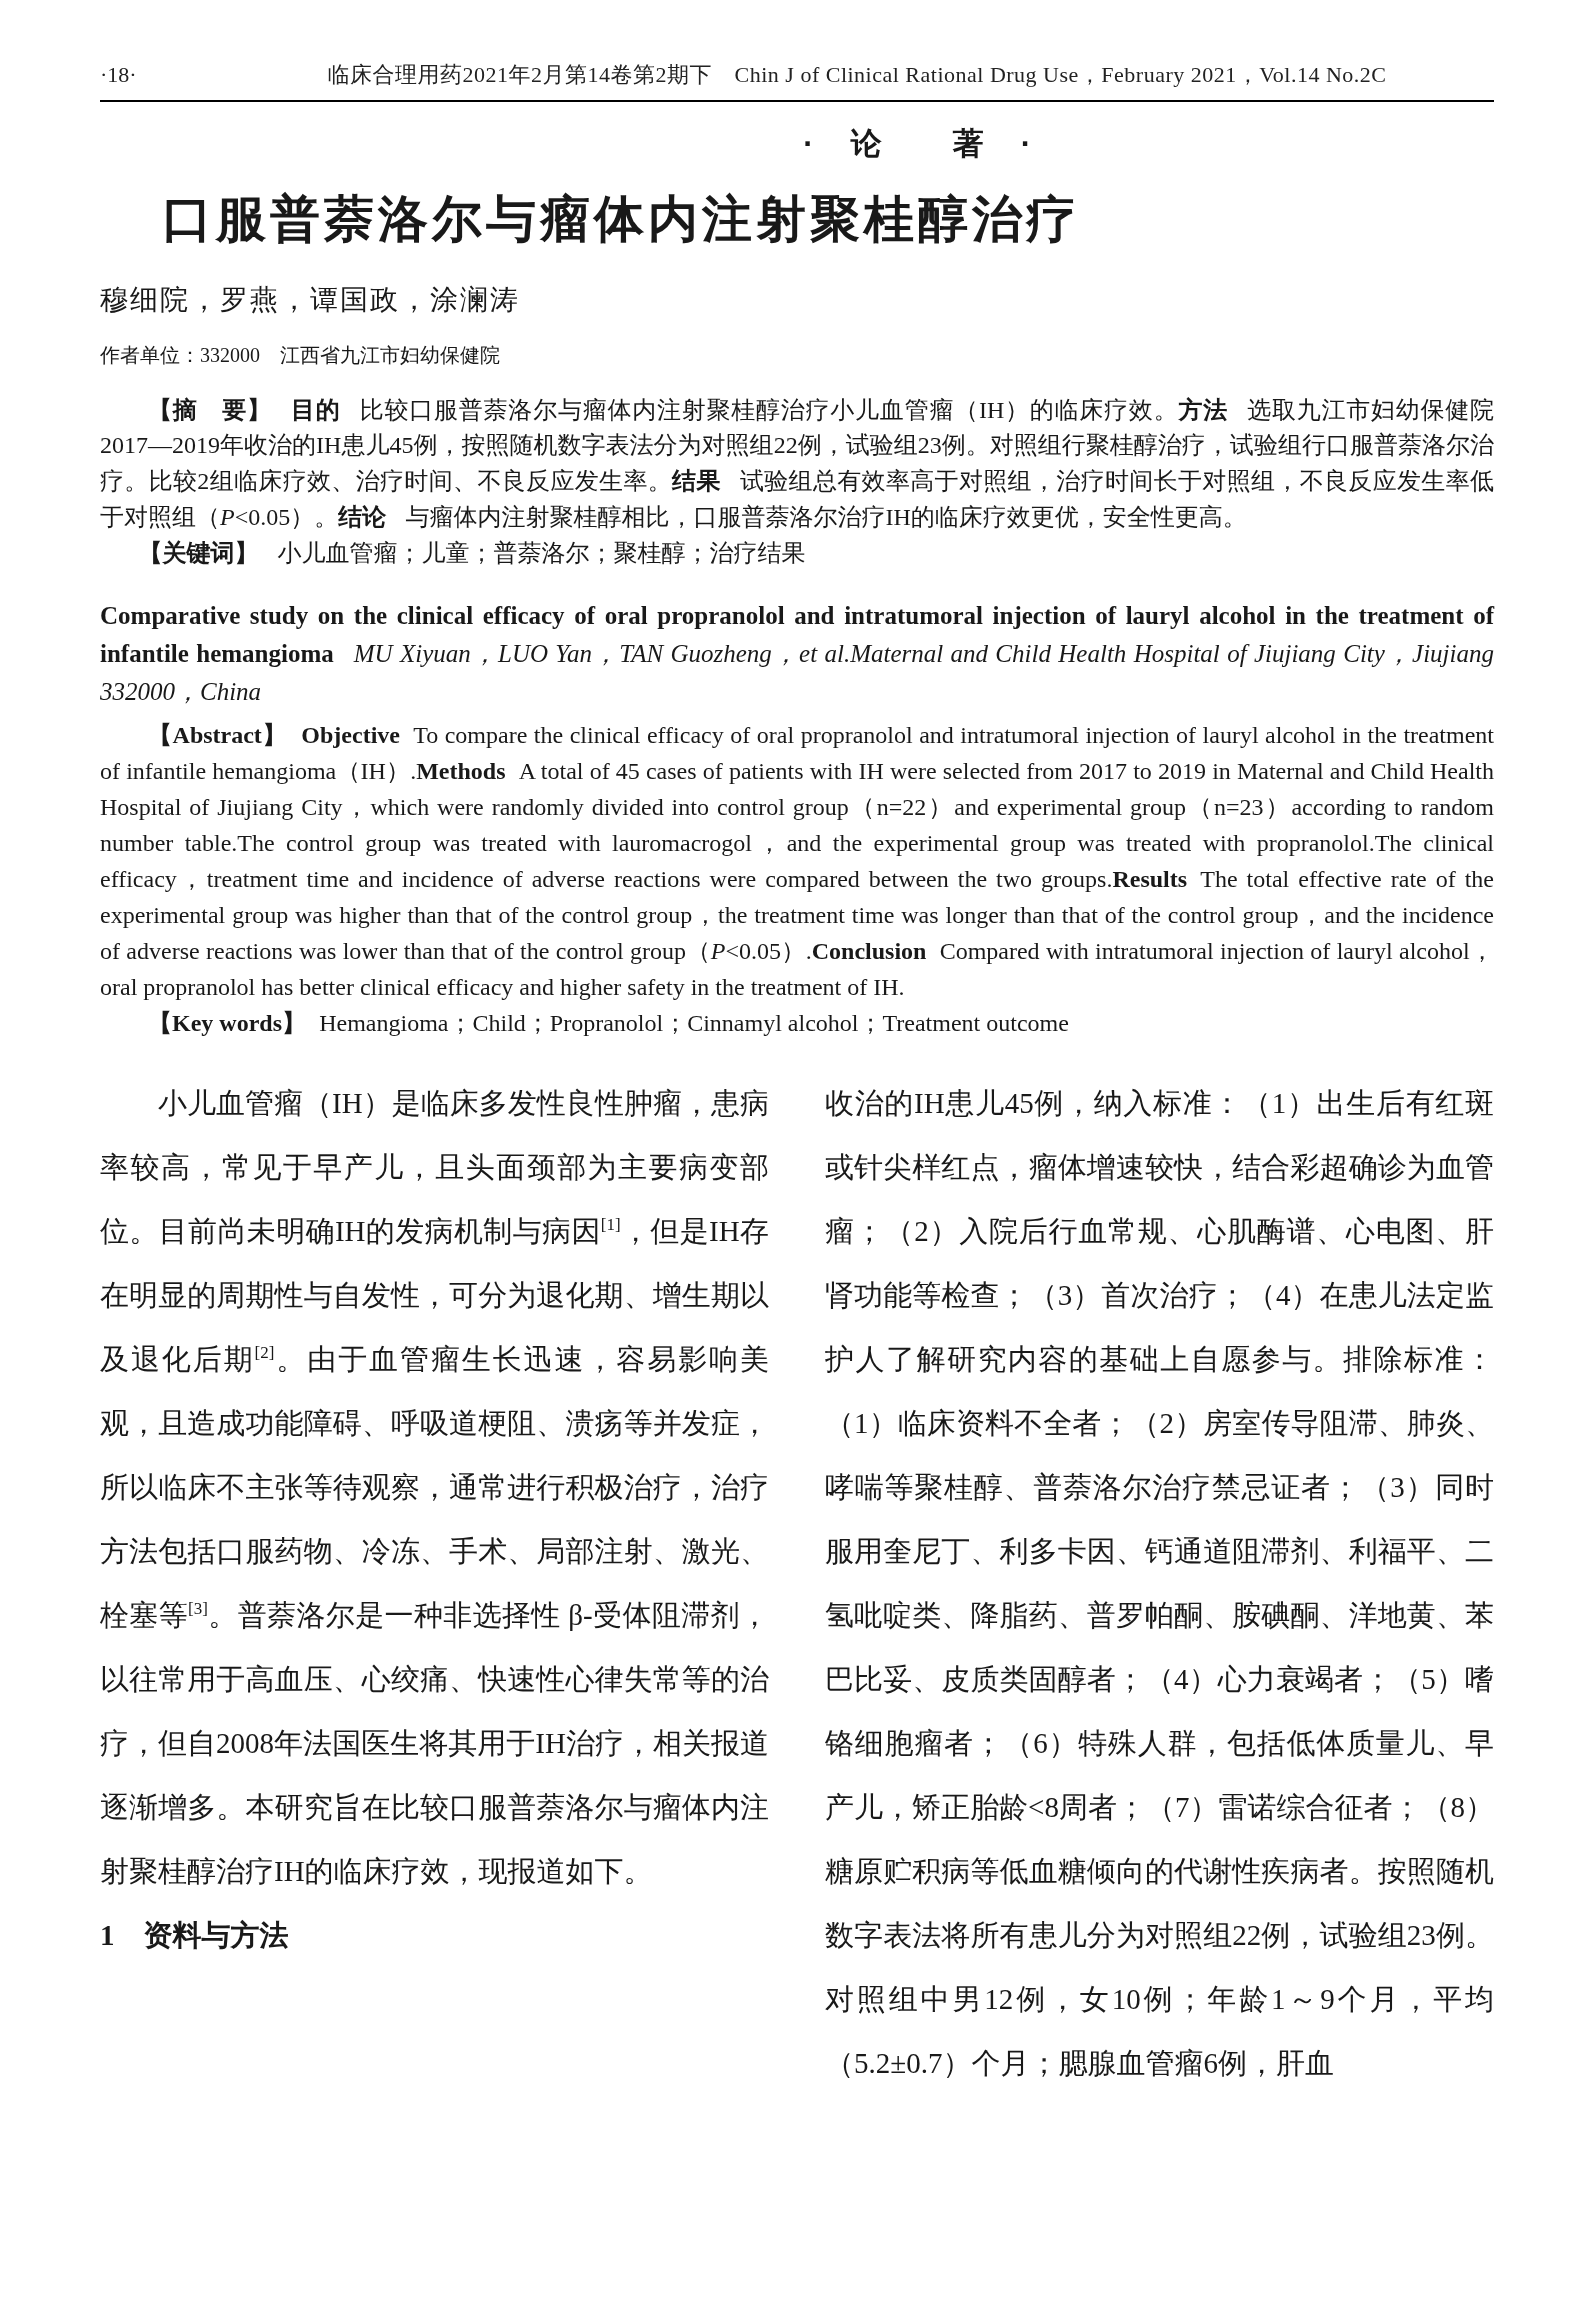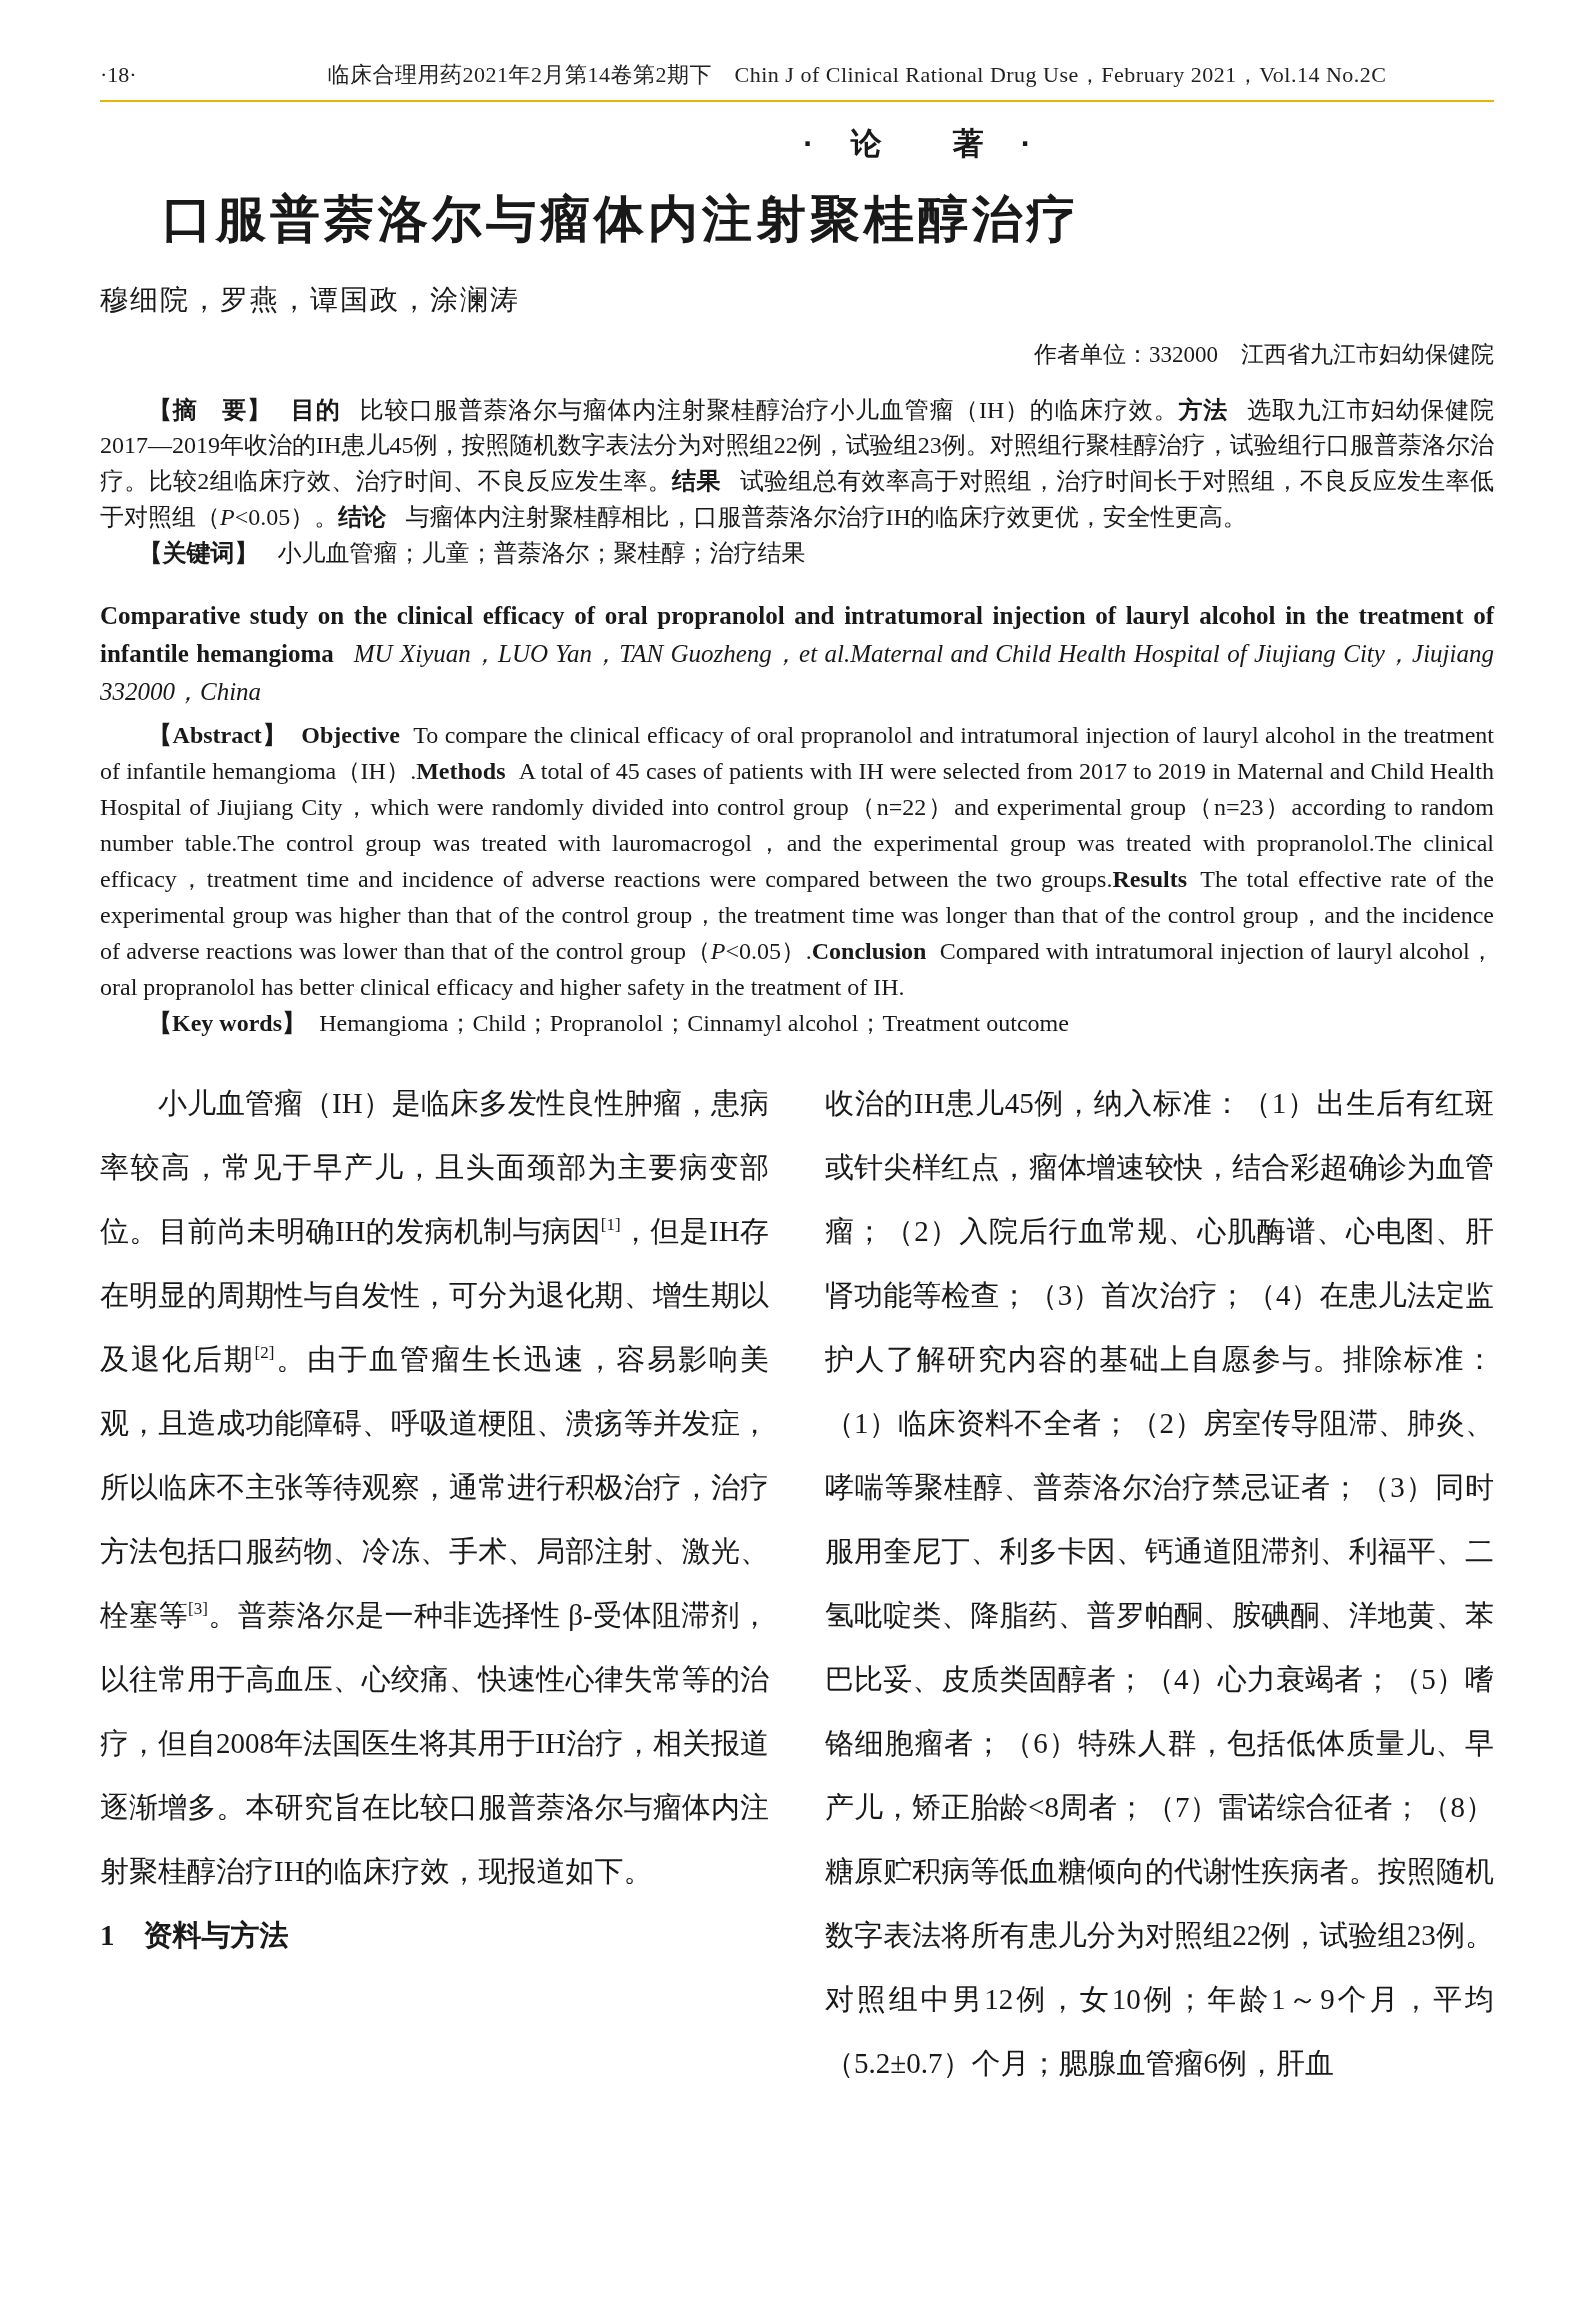--- a/index.html
+++ b/index.html
@@ -13,21 +13,21 @@
     overflow: hidden;
     position: relative;
   }
   .inner { padding: 60px 100px 0 100px; }
 
   
   .page-header {
     display: flex; align-items: center;
     font-size: 22px; line-height: 30px; color: #222;
     padding-bottom: 10px;
-    border-bottom: 2px solid #eab308;
+    border-bottom: 2px solid #000000;
   }
   .page-num { flex: 0 0 120px; text-align: left; }
   .journal-line { flex: 1 1 auto; text-align: center; letter-spacing: .5px; }
 
   
   .section-marker {
     margin-top: 22px;
     text-align: right;
     padding-right: 460px;
     font-family: "Liberation Sans", "DejaVu Sans", sans-serif;
@@ -41,21 +41,21 @@
     margin: 20px 0 0 0;
     font-family: "Liberation Sans", "DejaVu Sans", sans-serif;
     font-weight: bold;
     font-size: 50px; line-height: 70px;
     letter-spacing: 4px;
   }
   .title .line1 { display: block; padding-left: 62px; }
   .title .line2 { display: block; }
 
   .authors { margin-top: 28px; font-size: 28px; line-height: 36px; letter-spacing: 2px; }
-  .affiliation { margin-top: 22px; font-size: 23px; line-height: 30px; text-align: right; }
+  .affiliation { margin-top: 22px; font-size: 20px; line-height: 30px; }
 
   .hei { font-family: "Liberation Sans", "DejaVu Sans", sans-serif; font-weight: bold; font-style: normal; }
   .lbl { margin-right: .8em; }
 
   .abstract-cn {
     margin: 22px 0 0 0;
     font-size: 24px; line-height: 35px;
     text-align: justify; text-indent: 2em;
   }
   .kw-line { margin: 0; font-size: 24px; line-height: 35px; text-indent: 1.6em; }

